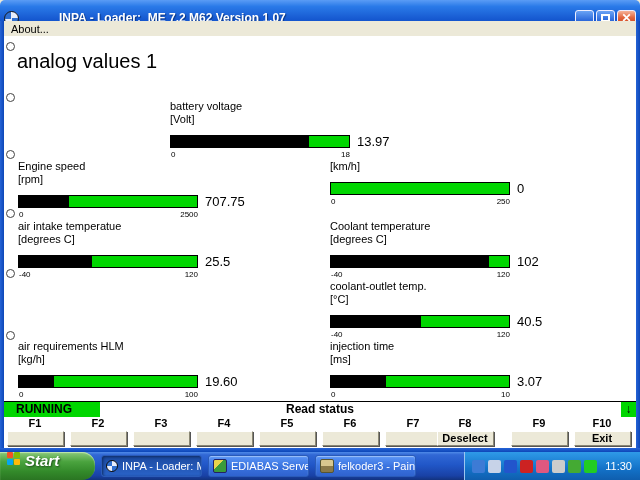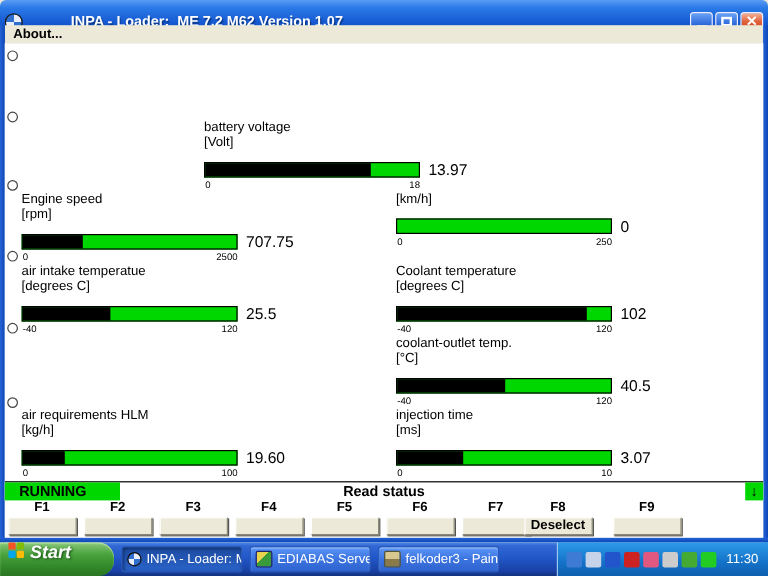--- a/index.html
+++ b/index.html
@@ -18,21 +18,21 @@
   .win-btns{display:flex;gap:2px;}
   .win-btn{width:19px;height:17px;border-radius:3px;border:1px solid #eef;box-sizing:border-box;
     display:flex;align-items:center;justify-content:center;}
   .btn-min,.btn-max{background:linear-gradient(#6aa3f5,#2f6bdc 60%,#1f55c4);}
   .btn-min .glyph{width:8px;height:3px;background:#fff;margin-top:8px;}
   .btn-max .glyph{width:9px;height:8px;border:2px solid #fff;box-sizing:border-box;}
   .btn-close{background:linear-gradient(#f6b49a,#e2643c 45%,#c83c12);color:#fff;
     font-weight:bold;font-size:12px;line-height:1;}
   .menubar{position:absolute;top:21px;left:4px;width:632px;height:15px;background:#ece9d8;
     border-bottom:1px solid #b8b4a2;font-size:11px;display:flex;align-items:center;}
-  .menu-item{padding:15px 7px;color:#000;font-weight:bold;}
+  .menu-item{padding:15px 7px;color:#000;}
   .frame-left,.frame-right{position:absolute;top:21px;width:4px;height:431px;
     background:linear-gradient(90deg,#2563d6,#0d47b8);}
   .frame-left{left:0;} .frame-right{left:636px;}
   .frame-bottom{position:absolute;top:448px;left:0;width:640px;height:4px;
     background:linear-gradient(#2563d6,#0d47b8);}
 
   
   .client{position:absolute;top:36px;left:4px;width:632px;height:412px;background:#fff;}
   .heading{position:absolute;left:13px;top:14px;font-size:20px;color:#000;}
   .sel-circle{position:absolute;left:2px;width:7px;height:7px;border:1px solid #444;
@@ -117,20 +117,21 @@
   </span>
 </div>
 <div class="menubar">
   <span class="menu-item">About...</span>
 </div>
 <div class="frame-left"></div>
 <div class="frame-right"></div>
 <div class="frame-bottom"></div>
 
 <div class="client">
+  <div class="heading">analog values 1</div>
 
   <div class="sel-circle c0"></div>
   <div class="sel-circle c1"></div>
   <div class="sel-circle c2"></div>
   <div class="sel-circle c3"></div>
   <div class="sel-circle c4"></div>
   <div class="sel-circle c5"></div>
 
   <div class="gauge slot-0">
     <div class="g-label">battery voltage</div>
@@ -286,20 +287,24 @@
         <div class="fkey-label">F7</div>
         <div class="fkey-btn"></div>
       </div>
     <div class="fcell" style="left:430px">
         <div class="fkey-label">F8</div>
         <div class="fkey-btn">Deselect</div>
       </div>
     <div class="fcell" style="left:504px">
         <div class="fkey-label">F9</div>
         <div class="fkey-btn"></div>
+      </div>
+    <div class="fcell" style="left:567px">
+        <div class="fkey-label">F10</div>
+        <div class="fkey-btn">Exit</div>
       </div>
   </div>
 </div>
 
 <div class="taskbar">
   <div class="start-btn">
     <span class="flag">
         <span class="fr"></span>
         <span class="fg"></span>
         <span class="fb"></span>

